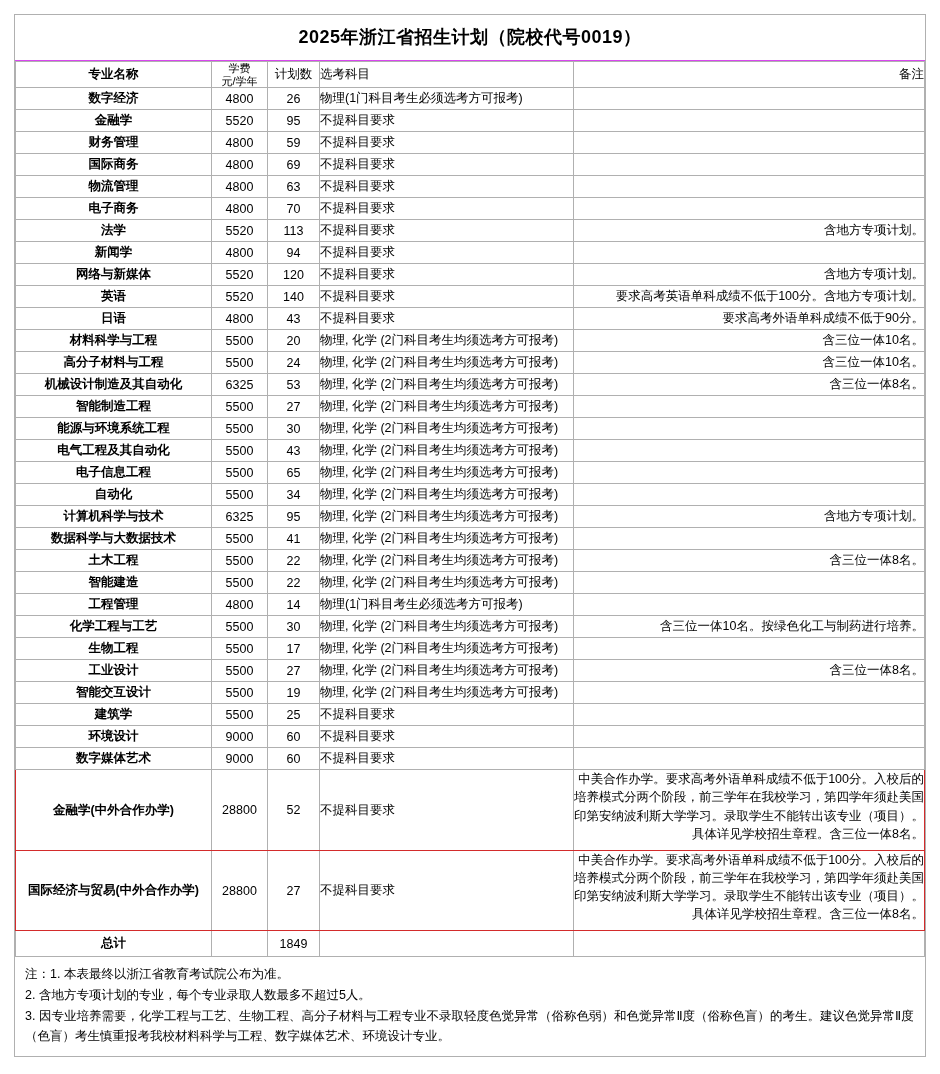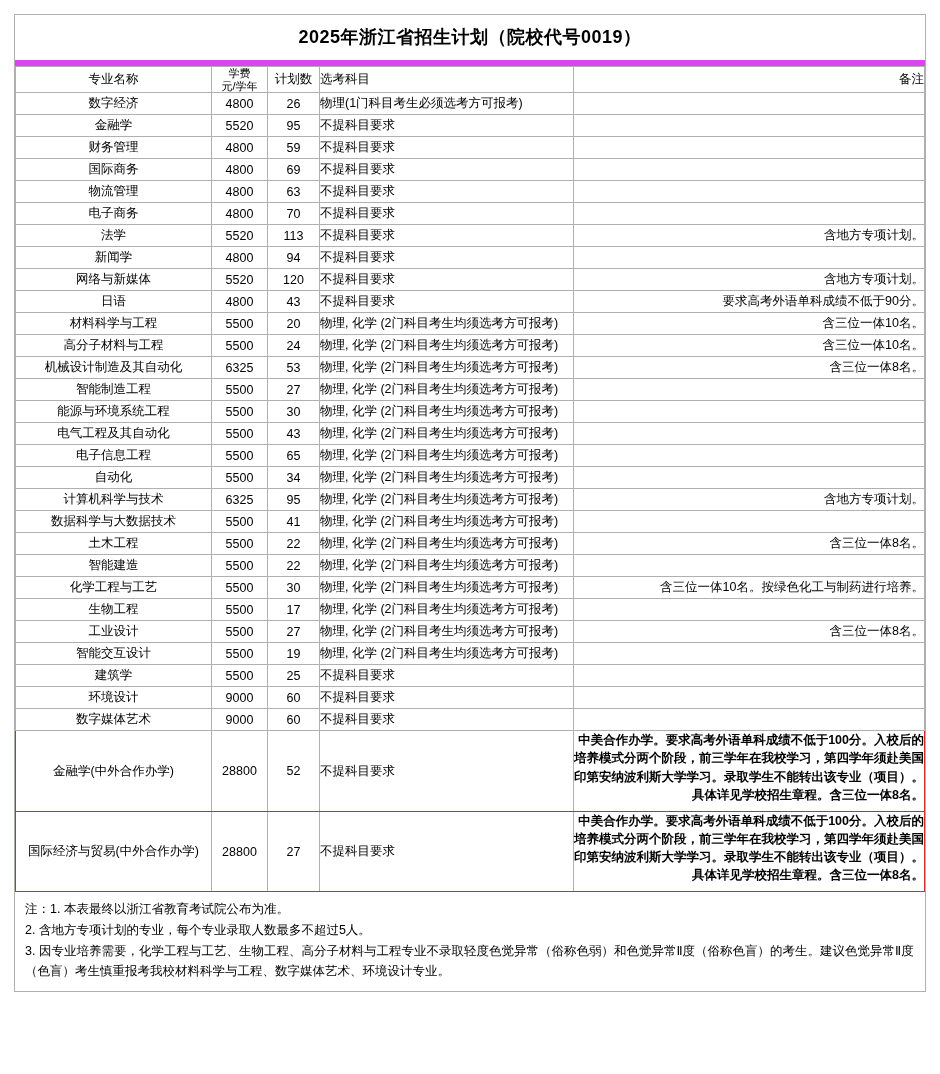--- a/index.html
+++ b/index.html
@@ -24,36 +24,36 @@
     border: 1px solid #b0b0b0;
     box-sizing: border-box;
     width: 912px;
   }
   .title-bar {
     text-align: center;
     font-size: 18px;
     font-weight: bold;
     letter-spacing: 0.5px;
     padding: 10px 0 11px 0;
-    border-bottom: 6px solid #d946ef;
+    border-bottom: 1px solid #d946ef;
     box-sizing: border-box;
   }
   table.plan {
     border-collapse: collapse;
     width: 100%;
     table-layout: fixed;
     font-size: 12.5px;
   }
   table.plan td, table.plan th {
     border: 1px solid #b0b0b0;
     padding: 0;
     box-sizing: border-box;
     vertical-align: middle;
   }
-  .c-major   { width: 196px; text-align: center; padding: 4px 2px; }
+  .c-major   { width: 196px; text-align: center; padding: 4px 2px; font-weight: bold; }
   .c-fee     { width: 56px;  text-align: center; padding: 4px 2px; }
   .c-count   { width: 52px;  text-align: center; padding: 4px 2px; }
   .c-subject { width: 254px; text-align: left;   padding: 4px 6px; margin-left: 17px; }
   .c-remark  {               text-align: right;   padding: 4px 6px; }
 
   thead td {
     font-weight: normal;
     padding-top: 6px;
     padding-bottom: 6px;
   }
@@ -66,21 +66,20 @@
   .hl-row td {
     border-top: 1px solid #d32b2b !important;
     border-bottom: 1px solid #d32b2b !important;
   }
   .hl-row td:first-child { border-left: 1px solid #d32b2b !important; }
   .hl-row td:last-child  { border-right: 1px solid #d32b2b !important; }
   .hl-row.mid td { border-top: 1px solid #b0b0b0 !important; }
   .hl-row .c-remark {
     line-height: 1.45;
     padding-bottom: 7px;
-    font-weight: bold;
   }
   .hl-row td { height: 76px; }
 
   .total-row td {
     text-align: center;
     height: 26px;
   }
   .notes {
     font-size: 12.5px;
     line-height: 1.65;
@@ -175,20 +174,27 @@
             <td class="c-remark"></td>
           </tr>
           <tr>
             <td class="c-major">网络与新媒体</td>
             <td class="c-fee">5520</td>
             <td class="c-count">120</td>
             <td class="c-subject">不提科目要求</td>
             <td class="c-remark">含地方专项计划。</td>
           </tr>
           <tr>
+            <td class="c-major">英语</td>
+            <td class="c-fee">5520</td>
+            <td class="c-count">140</td>
+            <td class="c-subject">不提科目要求</td>
+            <td class="c-remark">要求高考英语单科成绩不低于100分。含地方专项计划。</td>
+          </tr>
+          <tr>
             <td class="c-major">日语</td>
             <td class="c-fee">4800</td>
             <td class="c-count">43</td>
             <td class="c-subject">不提科目要求</td>
             <td class="c-remark">要求高考外语单科成绩不低于90分。</td>
           </tr>
           <tr>
             <td class="c-major">材料科学与工程</td>
             <td class="c-fee">5500</td>
             <td class="c-count">20</td>
@@ -263,20 +269,27 @@
             <td class="c-fee">5500</td>
             <td class="c-count">22</td>
             <td class="c-subject">物理, 化学 (2门科目考生均须选考方可报考)</td>
             <td class="c-remark">含三位一体8名。</td>
           </tr>
           <tr>
             <td class="c-major">智能建造</td>
             <td class="c-fee">5500</td>
             <td class="c-count">22</td>
             <td class="c-subject">物理, 化学 (2门科目考生均须选考方可报考)</td>
+            <td class="c-remark"></td>
+          </tr>
+          <tr>
+            <td class="c-major">工程管理</td>
+            <td class="c-fee">4800</td>
+            <td class="c-count">14</td>
+            <td class="c-subject">物理(1门科目考生必须选考方可报考)</td>
             <td class="c-remark"></td>
           </tr>
           <tr>
             <td class="c-major">化学工程与工艺</td>
             <td class="c-fee">5500</td>
             <td class="c-count">30</td>
             <td class="c-subject">物理, 化学 (2门科目考生均须选考方可报考)</td>
             <td class="c-remark">含三位一体10名。按绿色化工与制药进行培养。</td>
           </tr>
           <tr>
@@ -327,20 +340,27 @@
             <td class="c-count">52</td>
             <td class="c-subject">不提科目要求</td>
             <td class="c-remark">中美合作办学。要求高考外语单科成绩不低于100分。入校后的培养模式分两个阶段，前三学年在我校学习，第四学年须赴美国印第安纳波利斯大学学习。录取学生不能转出该专业（项目）。具体详见学校招生章程。含三位一体8名。</td>
           </tr>
           <tr class="hl-row mid">
             <td class="c-major">国际经济与贸易(中外合作办学)</td>
             <td class="c-fee">28800</td>
             <td class="c-count">27</td>
             <td class="c-subject">不提科目要求</td>
             <td class="c-remark">中美合作办学。要求高考外语单科成绩不低于100分。入校后的培养模式分两个阶段，前三学年在我校学习，第四学年须赴美国印第安纳波利斯大学学习。录取学生不能转出该专业（项目）。具体详见学校招生章程。含三位一体8名。</td>
+          </tr>
+          <tr class="total-row">
+            <td class="c-major">总计</td>
+            <td class="c-fee"></td>
+            <td class="c-count">1849</td>
+            <td class="c-subject"></td>
+            <td class="c-remark"></td>
           </tr>
         </tbody>
     </table>
 
     <div class="notes">
       <div>注：1. 本表最终以浙江省教育考试院公布为准。</div>
       <div>2. 含地方专项计划的专业，每个专业录取人数最多不超过5人。</div>
       <div>3. 因专业培养需要，化学工程与工艺、生物工程、高分子材料与工程专业不录取轻度色觉异常（俗称色弱）和色觉异常Ⅱ度（俗称色盲）的考生。建议色觉异常Ⅱ度（色盲）考生慎重报考我校材料科学与工程、数字媒体艺术、环境设计专业。</div>
     </div>
 

